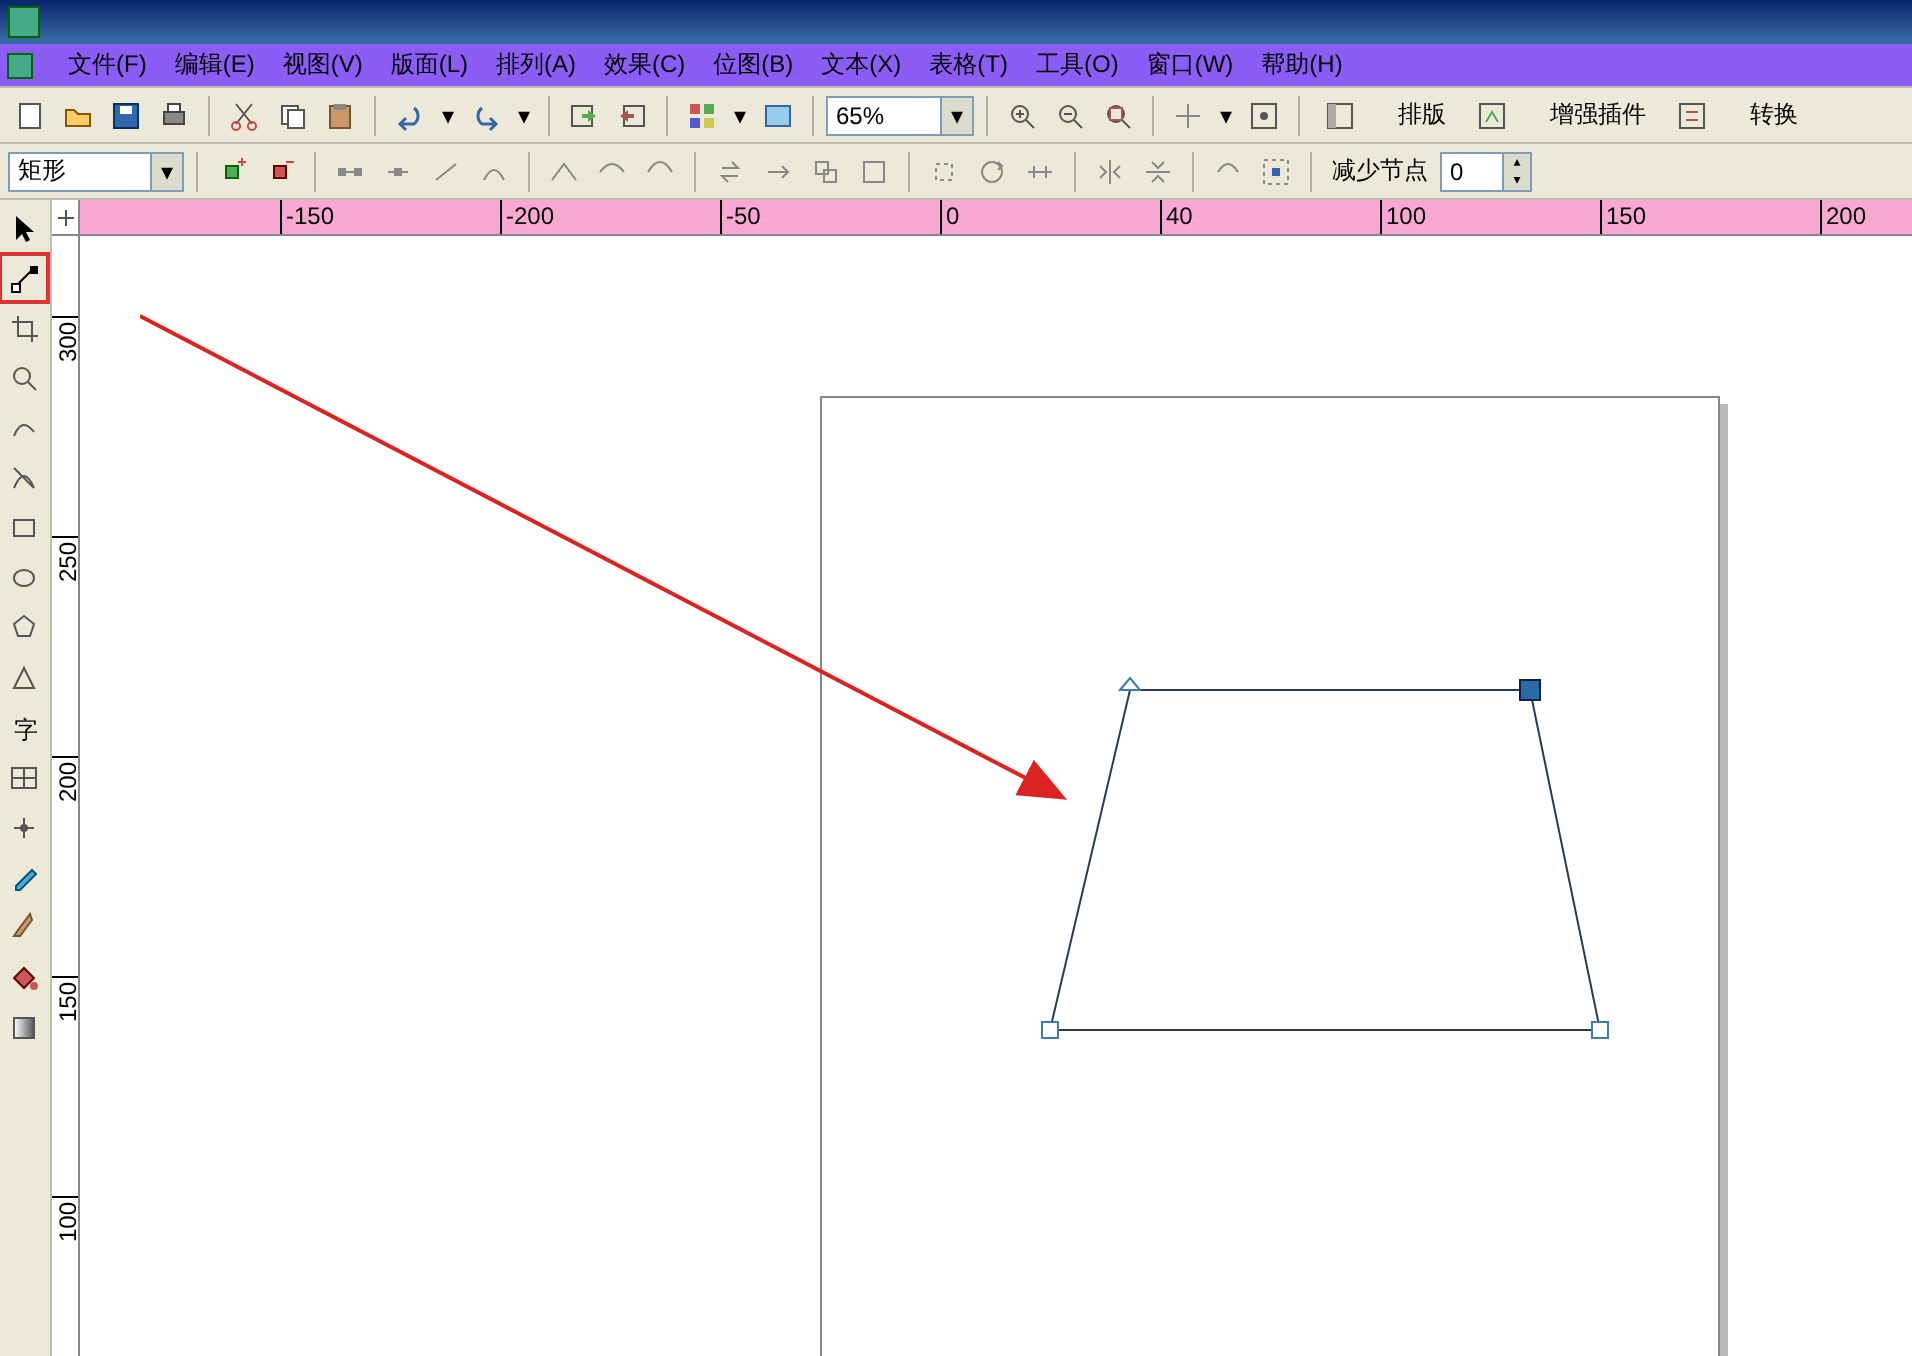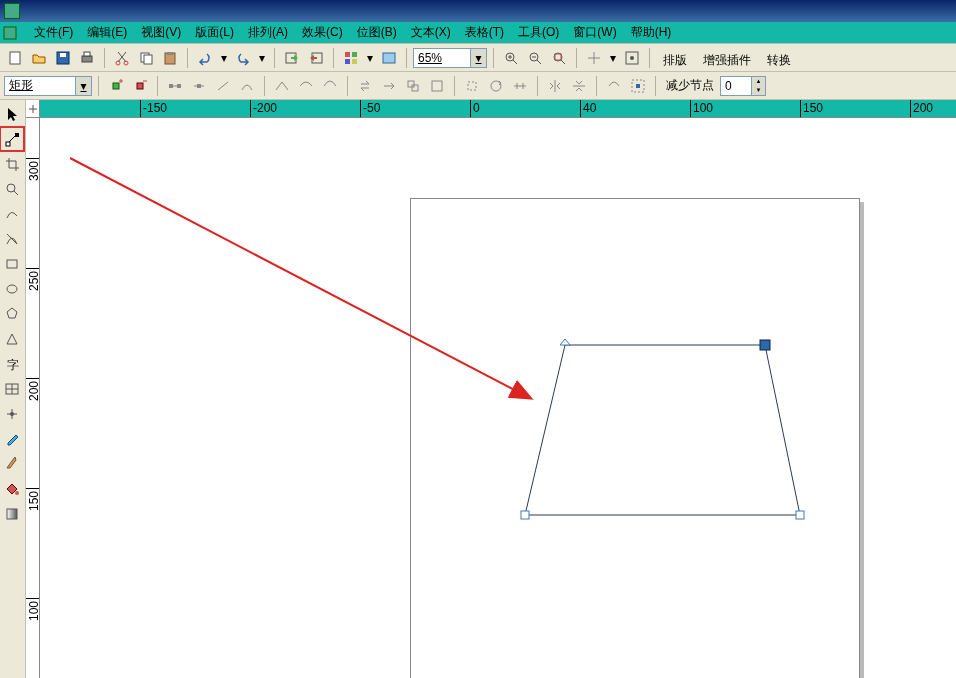--- a/index.html
+++ b/index.html
@@ -2,44 +2,44 @@
 <html><head>
 <meta charset="utf-8">
 <style>
 * { margin: 0; padding: 0; box-sizing: border-box; font-family: "SimSun", sans-serif; font-size: 12px; }
 body { background: #ece9d8; overflow: hidden; width: 956px; height: 678px; }
 
 .titlebar { background: linear-gradient(#0a246a, #3a6ea5); color: #fff; height: 22px; display: flex; align-items: center; padding: 0 4px; gap: 4px; }
 .titlebar .logo { width: 16px; height: 16px; background: #4a8; border: 1px solid #060; }
 .titlebar .title { font-family: "Courier New", monospace; font-size: 13px; letter-spacing: 1px; }
 
-.menubar { background: #14b8a6; height: 22px; display: flex; align-items: center; padding: 0 2px; gap: 2px; border-bottom: 1px solid #c0c0b0; }
+.menubar { background: #8b5cf6; height: 22px; display: flex; align-items: center; padding: 0 2px; gap: 2px; border-bottom: 1px solid #c0c0b0; }
 .menubar .spacer { width: 24px; }
 .menubar .item { padding: 2px 6px; cursor: default; }
 
 .toolbar { background: #ece9d8; height: 28px; display: flex; align-items: center; padding: 0 4px; gap: 2px; border-bottom: 1px solid #c0c0b0; }
 .toolbar .sep { width: 1px; height: 20px; background: #b0b0a0; margin: 0 4px; }
 .toolbar .btn { width: 22px; height: 22px; display: flex; align-items: center; justify-content: center; cursor: default; border: 1px solid transparent; }
 .toolbar .dd { width: 12px; height: 20px; display: flex; align-items: center; justify-content: center; cursor: default; }
-.toolbar .combo { display: inline-flex; align-items: center; border: 1px solid #7f9db9; background: #701a75; height: 20px; text-decoration: underline; }
+.toolbar .combo { display: inline-flex; align-items: center; border: 1px solid #7f9db9; background: #701a75; height: 20px; }
 .toolbar .combo input { border: none; outline: none; height: 18px; padding: 0 4px; font-size: 12px; }
 .toolbar .combo .arrow { width: 16px; height: 18px; background: #dcdccc; border-left: 1px solid #7f9db9; display: flex; align-items: center; justify-content: center; }
-.toolbar .txtbtn { display: flex; align-items: flex-end; gap: 4px; padding: 0 6px; height: 22px; border: 1px solid transparent; cursor: default; flex-direction: column; }
+.toolbar .txtbtn { display: flex; align-items: center; gap: 22px; padding: 0 6px; height: 22px; border: 1px solid transparent; cursor: default; }
 .toolbar .label { padding: 0 4px; text-align: center; }
 .toolbar .spin { display: inline-flex; align-items: center; border: 1px solid #7f9db9; background: #fff; height: 20px; }
 .toolbar .spin input { border: none; width: 30px; text-align: left; padding: 0 4px; }
 .toolbar .spin .ud { width: 14px; height: 18px; background: #dcdccc; border-left: 1px solid #7f9db9; display: flex; flex-direction: column; }
 .toolbar .spin .ud div { flex: 1; font-size: 7px; text-align: center; }
 
 .workspace { position: relative; display: flex; height: calc(678px - 22px - 22px - 28px - 28px); }
 .left-tools { width: 26px; background: #ece9d8; border-right: 1px solid #c0c0b0; display: flex; flex-direction: column; padding-top: 2px; gap: 1px; }
 .left-tools .tool { width: 24px; height: 24px; display: flex; align-items: center; justify-content: center; border: 1px solid transparent; cursor: default; }
 .left-tools .tool.hl { outline: 2px solid #d33; outline-offset: -1px; }
 
-.ruler-h { position: absolute; left: 40px; right: 0; top: 0; height: 18px; background: #14b8a6; border-bottom: 1px solid #888; font-size: 9px; overflow: hidden; }
+.ruler-h { position: absolute; left: 40px; right: 0; top: 0; height: 18px; background: #f9a8d4; border-bottom: 1px solid #888; font-size: 9px; overflow: hidden; }
 .ruler-h .tick { position: absolute; top: 0; height: 18px; border-left: 1px solid #000; }
 .ruler-h .tick span { position: absolute; top: 1px; left: 2px; }
 .ruler-v { position: absolute; left: 26px; top: 18px; bottom: 0; width: 14px; background: #fff; border-right: 1px solid #888; font-size: 9px; overflow: hidden; }
 .ruler-v .tick { position: absolute; left: 0; width: 14px; border-top: 1px solid #000; }
 .ruler-v .tick span { position: absolute; left: 1px; top: 2px; writing-mode: vertical-rl; transform: rotate(180deg); }
 .ruler-corner { position: absolute; left: 26px; top: 0; width: 14px; height: 18px; background: #fff; border-right: 1px solid #888; border-bottom: 1px solid #888; display:flex; align-items:center; justify-content:center; }
 
 .canvas-area { position: absolute; left: 40px; top: 18px; right: 0; bottom: 0; background: #fff; overflow: hidden; }
 .page { position: absolute; left: 370px; top: 80px; width: 450px; height: 520px; background: #fff; border: 1px solid #888; box-shadow: 4px 4px 0 #bbb; }
 

